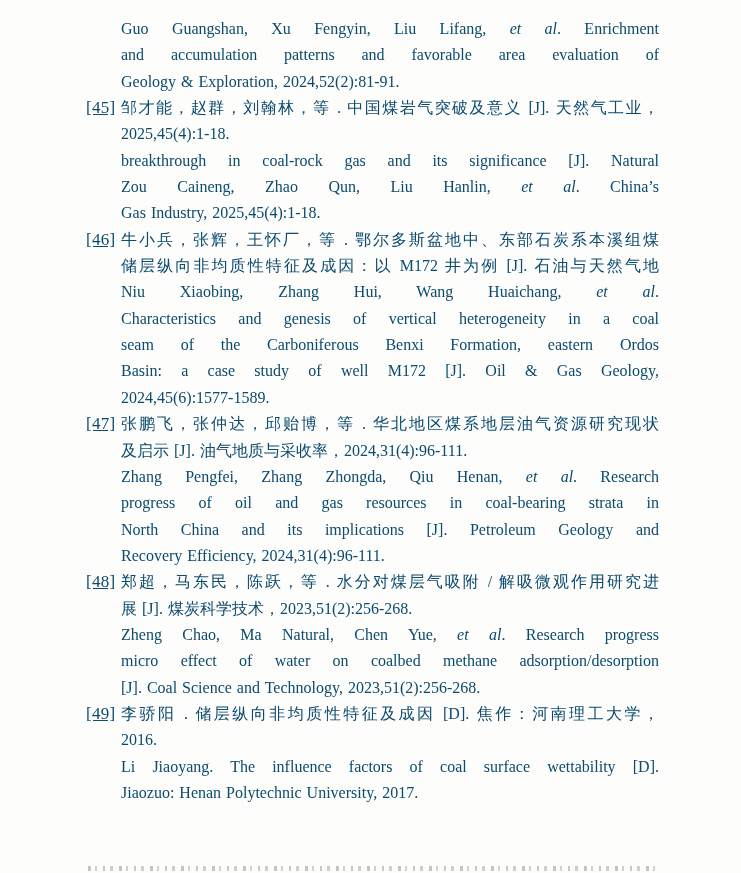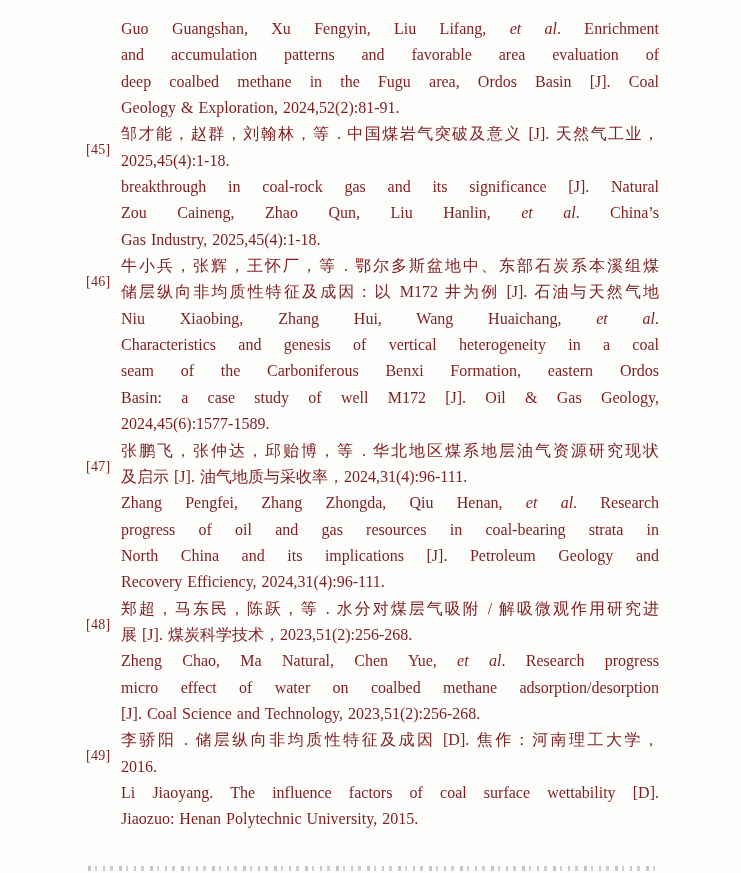--- a/index.html
+++ b/index.html
@@ -3,40 +3,41 @@
 <meta charset="utf-8">
 <style>
   html, body { margin: 0; padding: 0; }
   .page {
     position: relative;
     width: 741px;
     height: 873px;
     background: #fdfdfc;
     overflow: hidden;
     font-family: "Liberation Serif", "DejaVu Serif", serif;
-    color: #7f1d1d;
+    color: #0c4a6e;
     -webkit-font-smoothing: antialiased;
   }
   .refs {
     position: absolute;
     left: 86px;
     top: 16px;
     width: 573px;
   }
   .ref {
     position: relative;
     padding-left: 35px;
   }
   .ref-label {
     position: absolute;
     left: 0;
-    top: 16px;
-    font-size: 14px;
+    top: 0;
+    font-size: 17px;
     line-height: 26.35px;
     letter-spacing: 0.3px;
+    text-decoration: underline;
   }
   .ref-line {
     font-size: 16px;
     line-height: 26.35px;
     height: 26.35px;
     overflow: hidden;
     text-align: justify;
     word-spacing: 1px;
   }
   .ref-line.j { text-align-last: justify; }
@@ -60,21 +61,20 @@
 </style>
 </head>
 <body>
 
 <div class="page">
   <div class="refs">
       <div class="ref">
         <span class="ref-label"></span>
         <div class="ref-line j"><span>Guo Guangshan, Xu Fengyin, Liu Lifang, </span><em>et al</em><span>. Enrichment</span></div>
         <div class="ref-line j"><span>and accumulation patterns and favorable area evaluation of</span></div>
-        <div class="ref-line j"><span>deep coalbed methane in the Fugu area, Ordos Basin [J]. Coal</span></div>
         <div class="ref-line l"><span>Geology &amp; Exploration, 2024,52(2):81-91.</span></div>
       </div>
       <div class="ref">
         <span class="ref-label">[45]</span>
         <div class="ref-line j"><span>邹才能，赵群，刘翰林，等 . 中国煤岩气突破及意义 [J]. 天然气工业，</span></div>
         <div class="ref-line l"><span>2025,45(4):1-18.</span></div>
         <div class="ref-line j"><span>breakthrough in coal-rock gas and its significance [J]. Natural</span></div>
         <div class="ref-line j"><span>Zou Caineng, Zhao Qun, Liu Hanlin, </span><em>et al</em><span>. China’s</span></div>
         <div class="ref-line l"><span>Gas Industry, 2025,45(4):1-18.</span></div>
       </div>
@@ -103,17 +103,17 @@
         <div class="ref-line l"><span>展 [J]. 煤炭科学技术，2023,51(2):256-268.</span></div>
         <div class="ref-line j"><span>Zheng Chao, Ma Natural, Chen Yue, </span><em>et al</em><span>. Research progress</span></div>
         <div class="ref-line j"><span>micro effect of water on coalbed methane adsorption/desorption</span></div>
         <div class="ref-line l"><span>[J]. Coal Science and Technology, 2023,51(2):256-268.</span></div>
       </div>
       <div class="ref">
         <span class="ref-label">[49]</span>
         <div class="ref-line j"><span>李骄阳 . 储层纵向非均质性特征及成因 [D]. 焦作：河南理工大学，</span></div>
         <div class="ref-line l"><span>2016.</span></div>
         <div class="ref-line j"><span>Li Jiaoyang. The influence factors of coal surface wettability [D].</span></div>
-        <div class="ref-line l"><span>Jiaozuo: Henan Polytechnic University, 2015.</span></div>
+        <div class="ref-line l"><span>Jiaozuo: Henan Polytechnic University, 2017.</span></div>
       </div>
     </div>
   <div class="clipped-line"></div>
 </div>
 
 </body></html>

